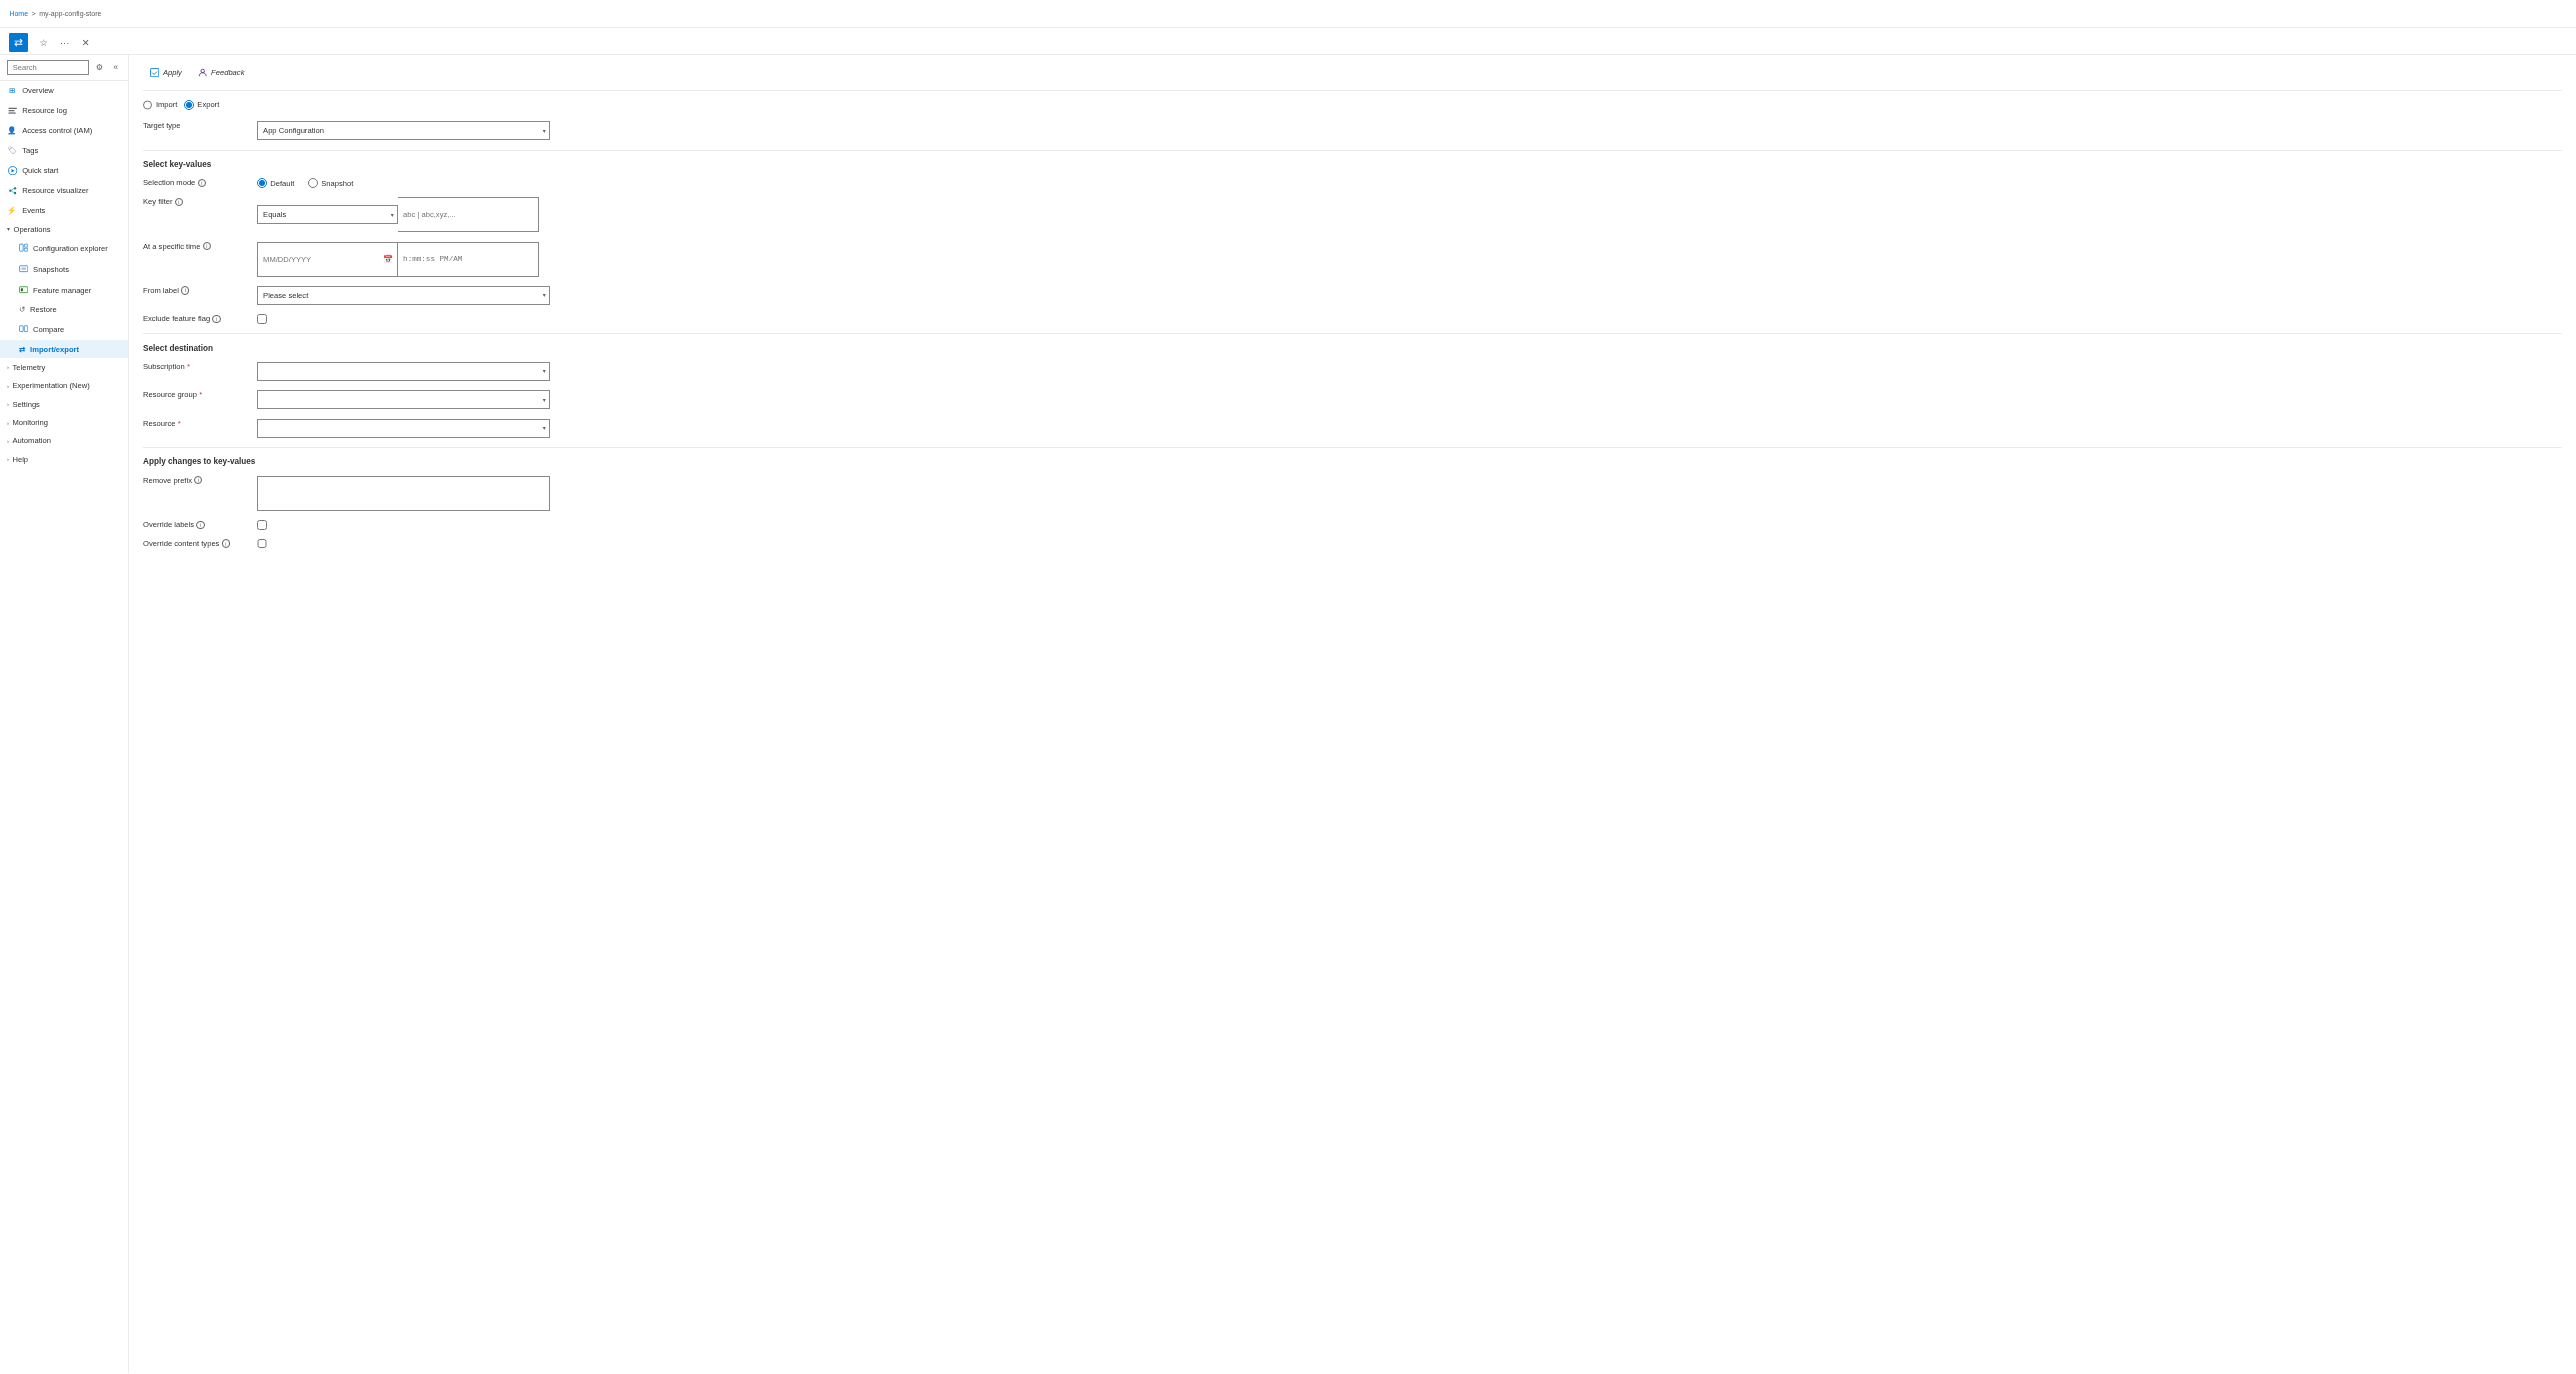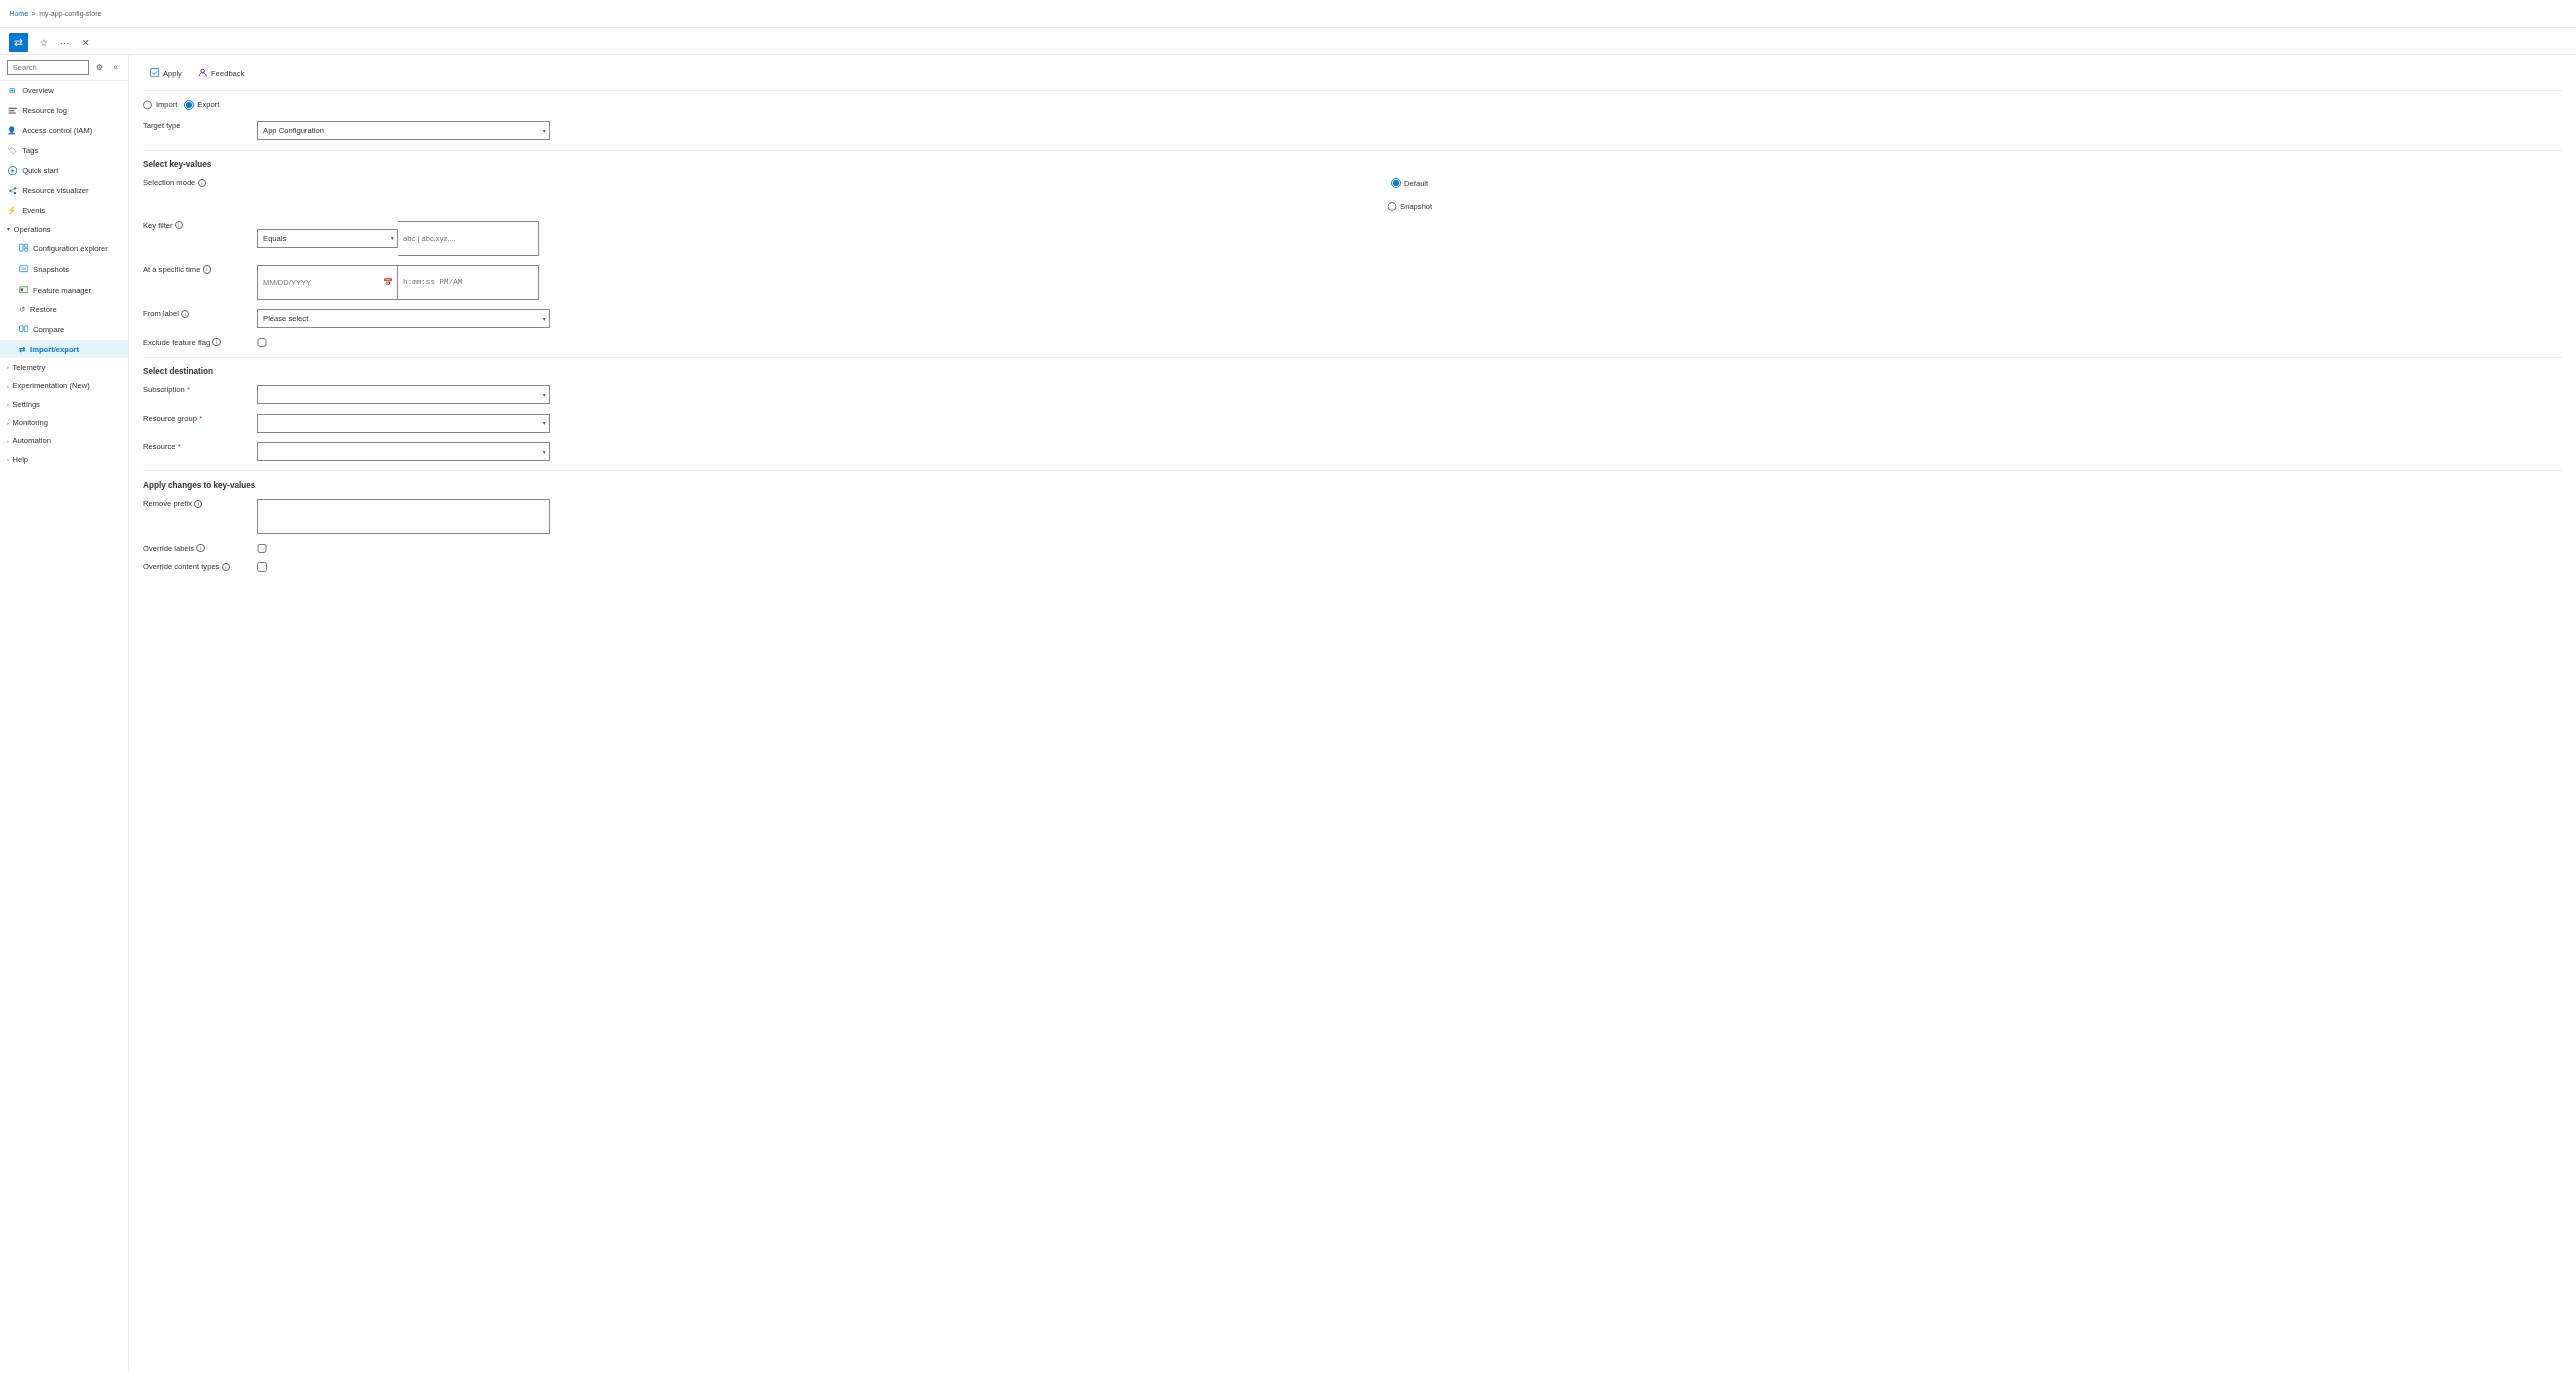--- a/index.html
+++ b/index.html
@@ -137,24 +137,25 @@
     
     .toolbar {
       display: flex;
       align-items: center;
       gap: 2.3px;
       margin-bottom: 9.4px;
       padding-bottom: 7px;
       border-bottom: 0.6px solid #edebe9;
     }
     .toolbar-btn {
-      display: flex; align-items: center; gap: 3.5px;
+      display: flex; gap: 3.5px;
       padding: 3.5px 7px; border: none; background: transparent;
       font-size: 7.6px; color: #323130; cursor: pointer;
       border-radius: 1.2px;
+      font-style: italic;
     }
     .toolbar-btn .btn-icon { font-size: 8.2px; color: #0078d4; }
     .toolbar-btn .btn-icon-person { font-size: 8.2px; color: #5c2d91; }
     .form-section-title {
       font-size: 8.2px; font-weight: 700; color: #323130;
       margin-bottom: 9.4px;
     }
     .form-row {
       display: flex;
       align-items: flex-start;
@@ -214,21 +215,21 @@
     .select-wrapper .chevron-down {
       position: absolute;
       right: 4.7px;
       font-size: 5.9px;
       color: #605e5c;
       pointer-events: none;
     }
     .select-wrapper select { padding-right: 16.4px; }
 
     
-    .radio-group { display: flex; align-items: center; gap: 14px; flex-direction: column; }
+    .radio-group { display: flex; align-items: center; gap: 14px; }
     .radio-label {
       display: flex; align-items: center; gap: 3.5px;
       font-size: 7.6px; cursor: pointer;
     }
     .radio-label input[type="radio"] {
       accent-color: #0078d4;
       width: 9.4px; height: 9.4px; cursor: pointer;
     }
 
     

